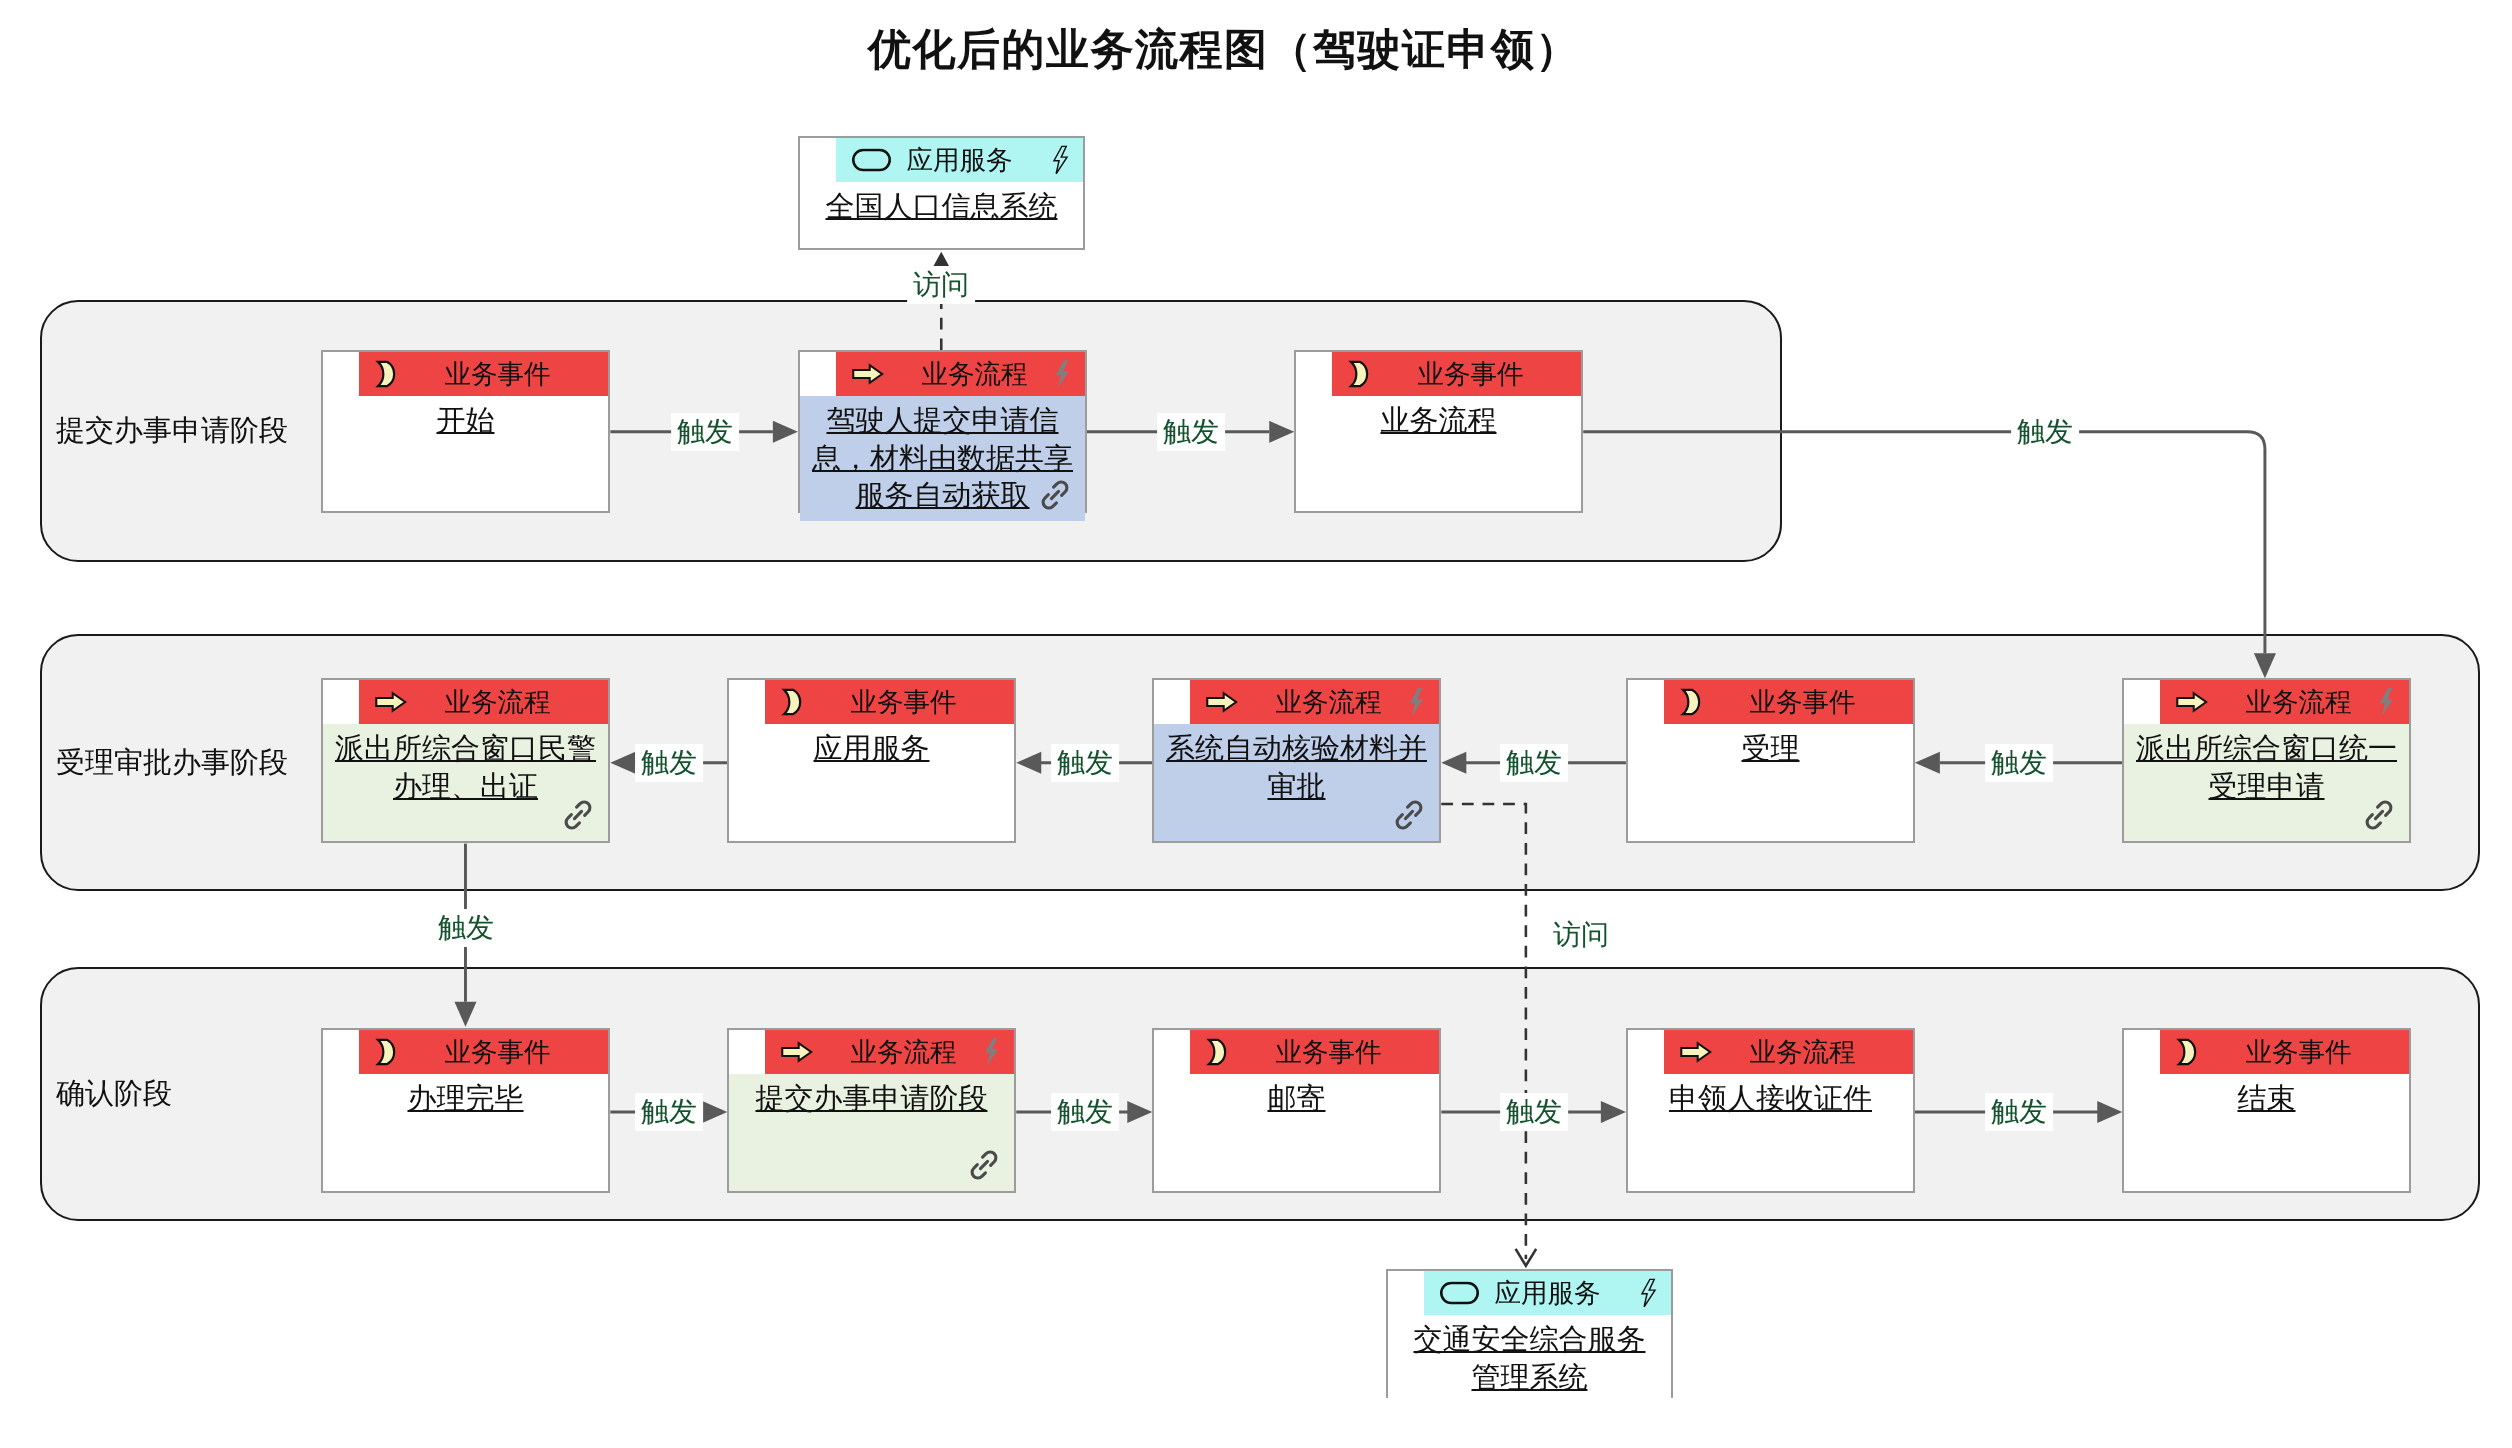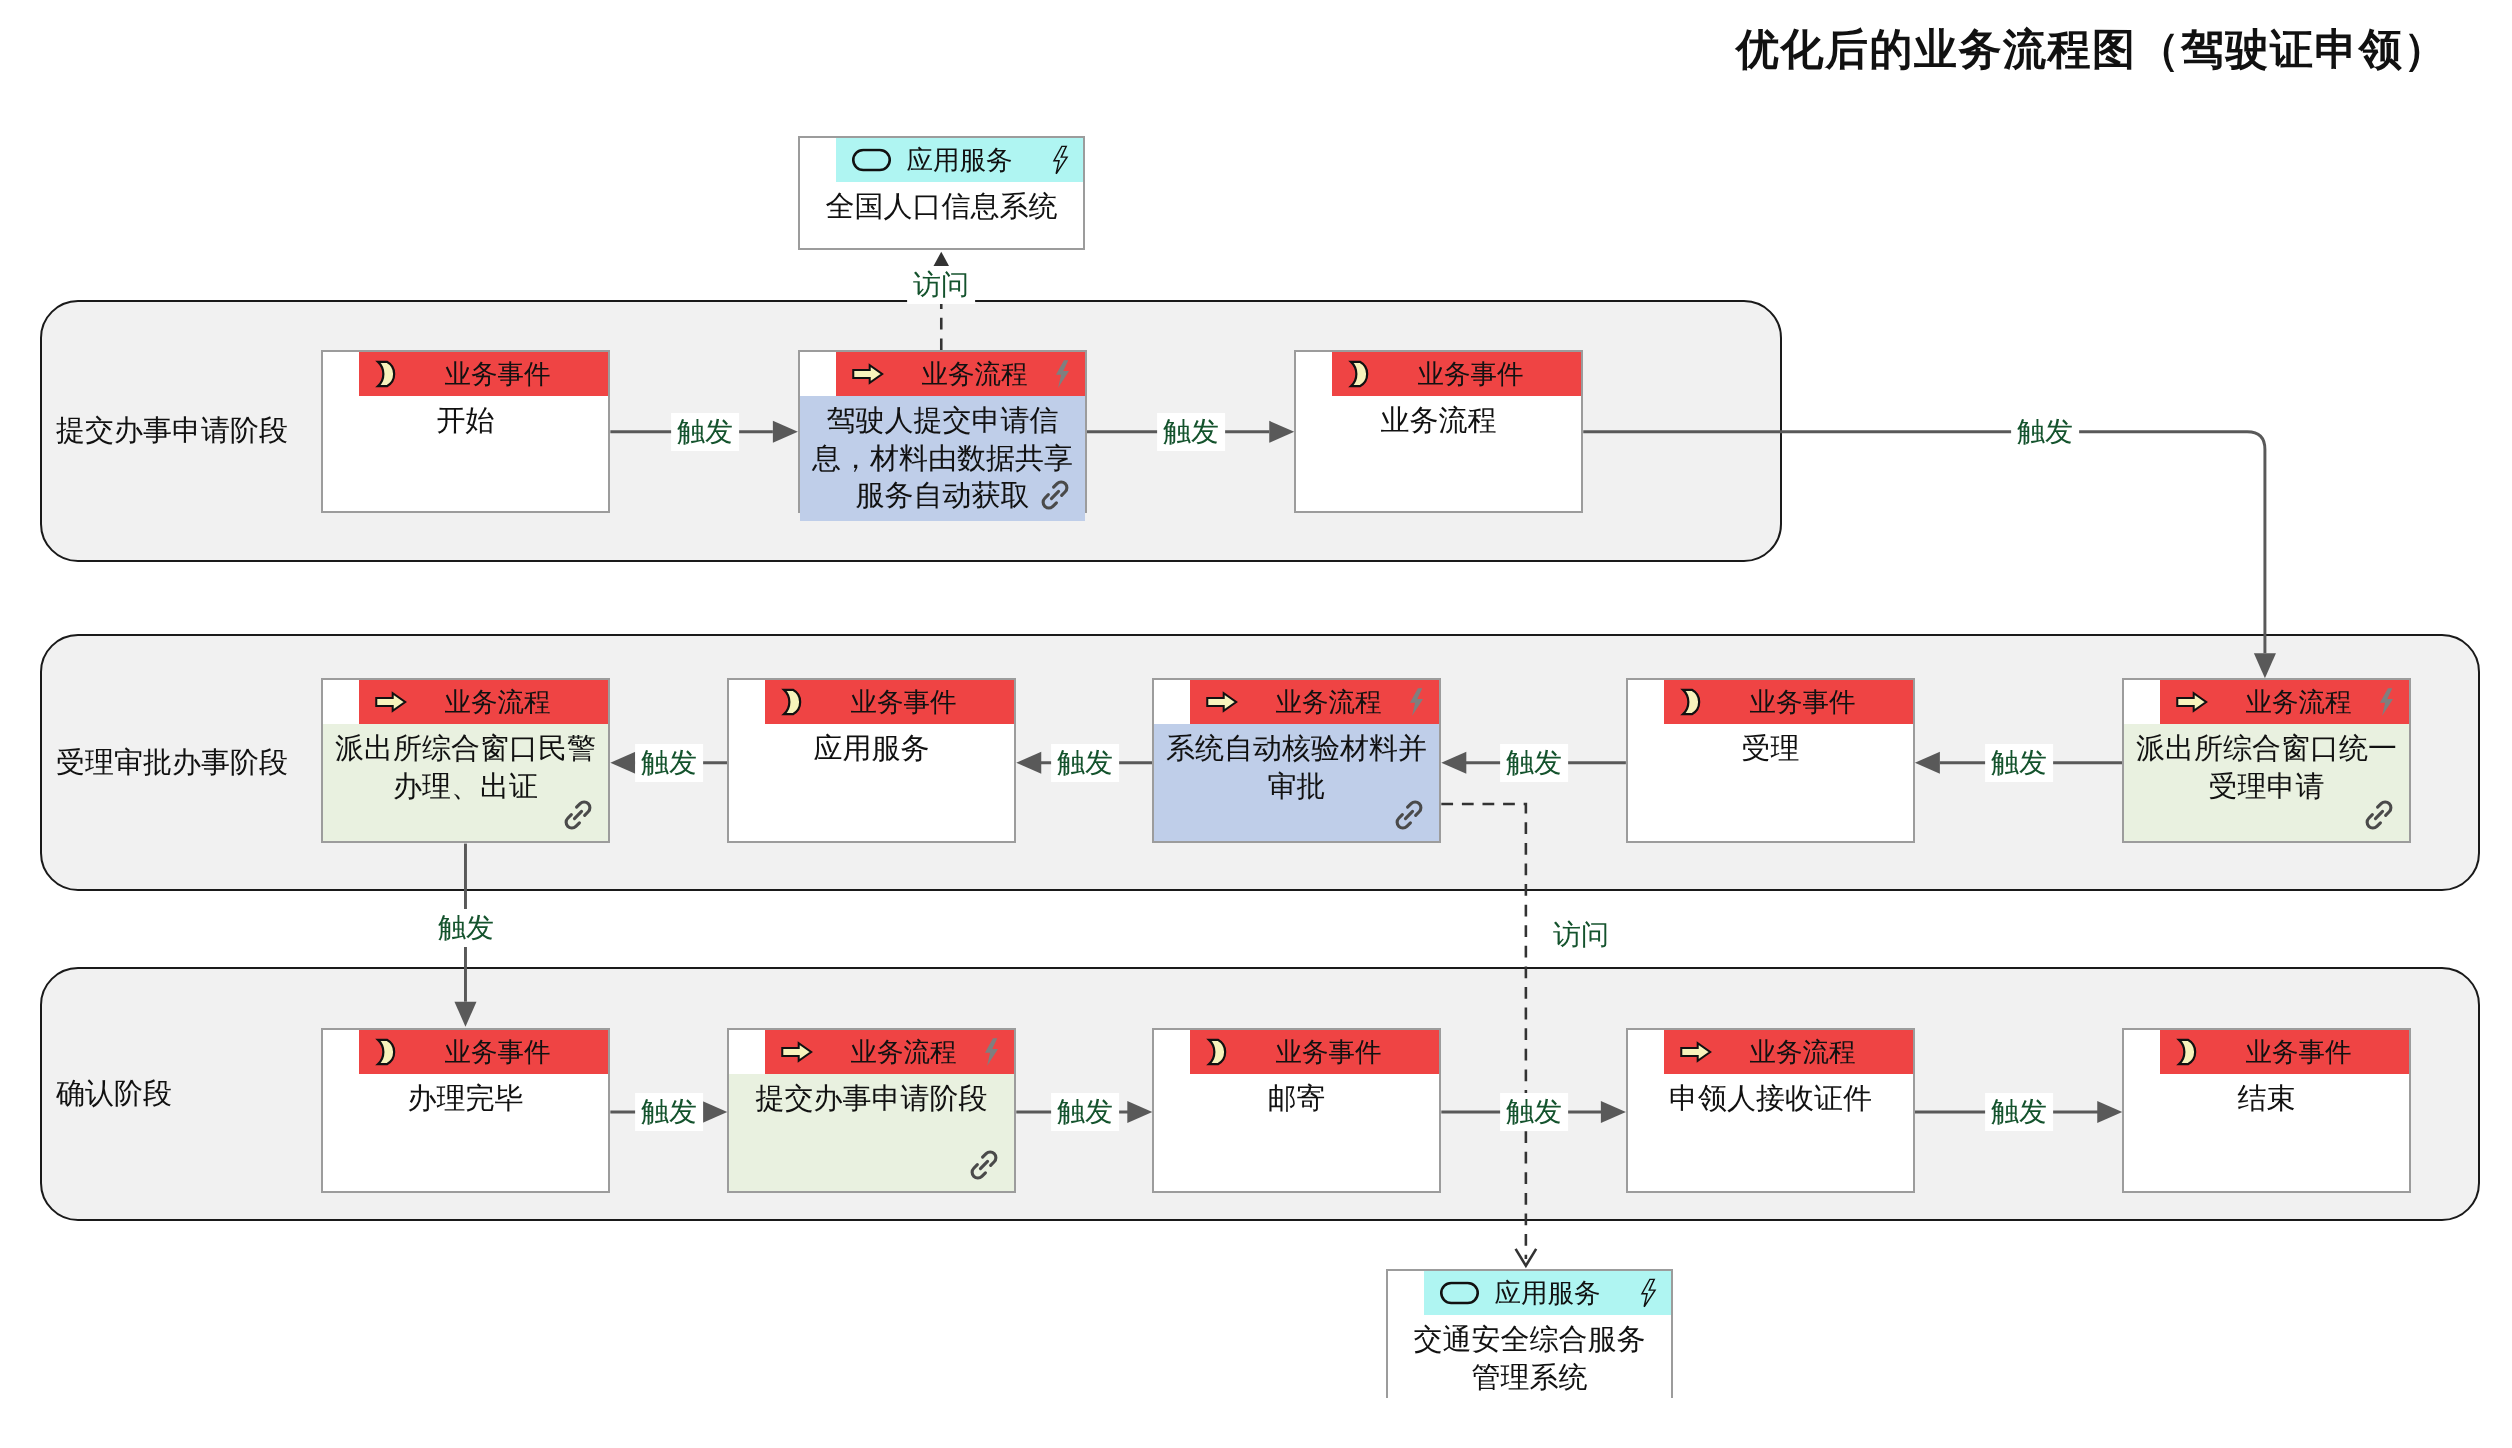--- a/index.html
+++ b/index.html
@@ -1,32 +1,32 @@
 <!DOCTYPE html>
 <html style="font-size:11.8px"><head>
 <meta charset="utf-8">
 <style>
   html,body{margin:0;padding:0;background:#fff;}
   #canvas{position:relative;width:2512px;height:1449px;background:#fff;
           font-family:"Liberation Sans","DejaVu Sans",sans-serif;color:#111;overflow:hidden;}
-  .title{position:absolute;left:0;top:20.6px;width:2448px;text-align:right;
+  .title{position:absolute;left:0;top:20.6px;width:2448px;text-align:center;
          font-size:43px;font-weight:bold;letter-spacing:1.5px;}
   .lane{position:absolute;background:#F1F1F1;border:2.9px solid #1a1a1a;border-radius:38px;box-sizing:border-box;}
   .lane-label{position:absolute;font-size:29px;color:#111;transform:translateY(-50%);white-space:nowrap;}
   #edges{position:absolute;left:0;top:0;}
   .node{position:absolute;background:#fff;border:2.2px solid #9C9C9C;box-sizing:border-box;
         display:flex;flex-direction:column;}
   .hdr{height:44px;flex:0 0 44px;position:relative;display:flex;align-items:center;justify-content:center;
        font-size:26.5px;margin-left:36px;}
   .hdr.yellow{background:#ef4444;padding-left:28px;}
   .hdr.cyan{background:#AFF5F2;}
   .icon-left{position:absolute;left:14.7px;top:50%;transform:translateY(-50%);line-height:0;}
   .icon-right{position:absolute;right:13.2px;top:50%;transform:translateY(-50%);line-height:0;}
   .bd{flex:1;position:relative;text-align:center;font-size:29px;line-height:1.3;
-      padding:5.9px 11.8px;box-sizing:border-box;background:#fff;}
+      padding:5.9px 11.8px;box-sizing:border-box;background:#fff;text-decoration:underline;}
   .bd.blue{background:#BFCEE9;}
   .bd.green{background:#E9F1E0;}
   .chain{position:absolute;right:13.2px;bottom:8.8px;line-height:0;}
   .rel-label{position:absolute;transform:translate(-50%,-50%);background:#fff;padding:0 5.9px;
              font-size:28px;color:#14532d;white-space:nowrap;}
 </style>
 </head>
 <body>
 
 <div id="canvas">

